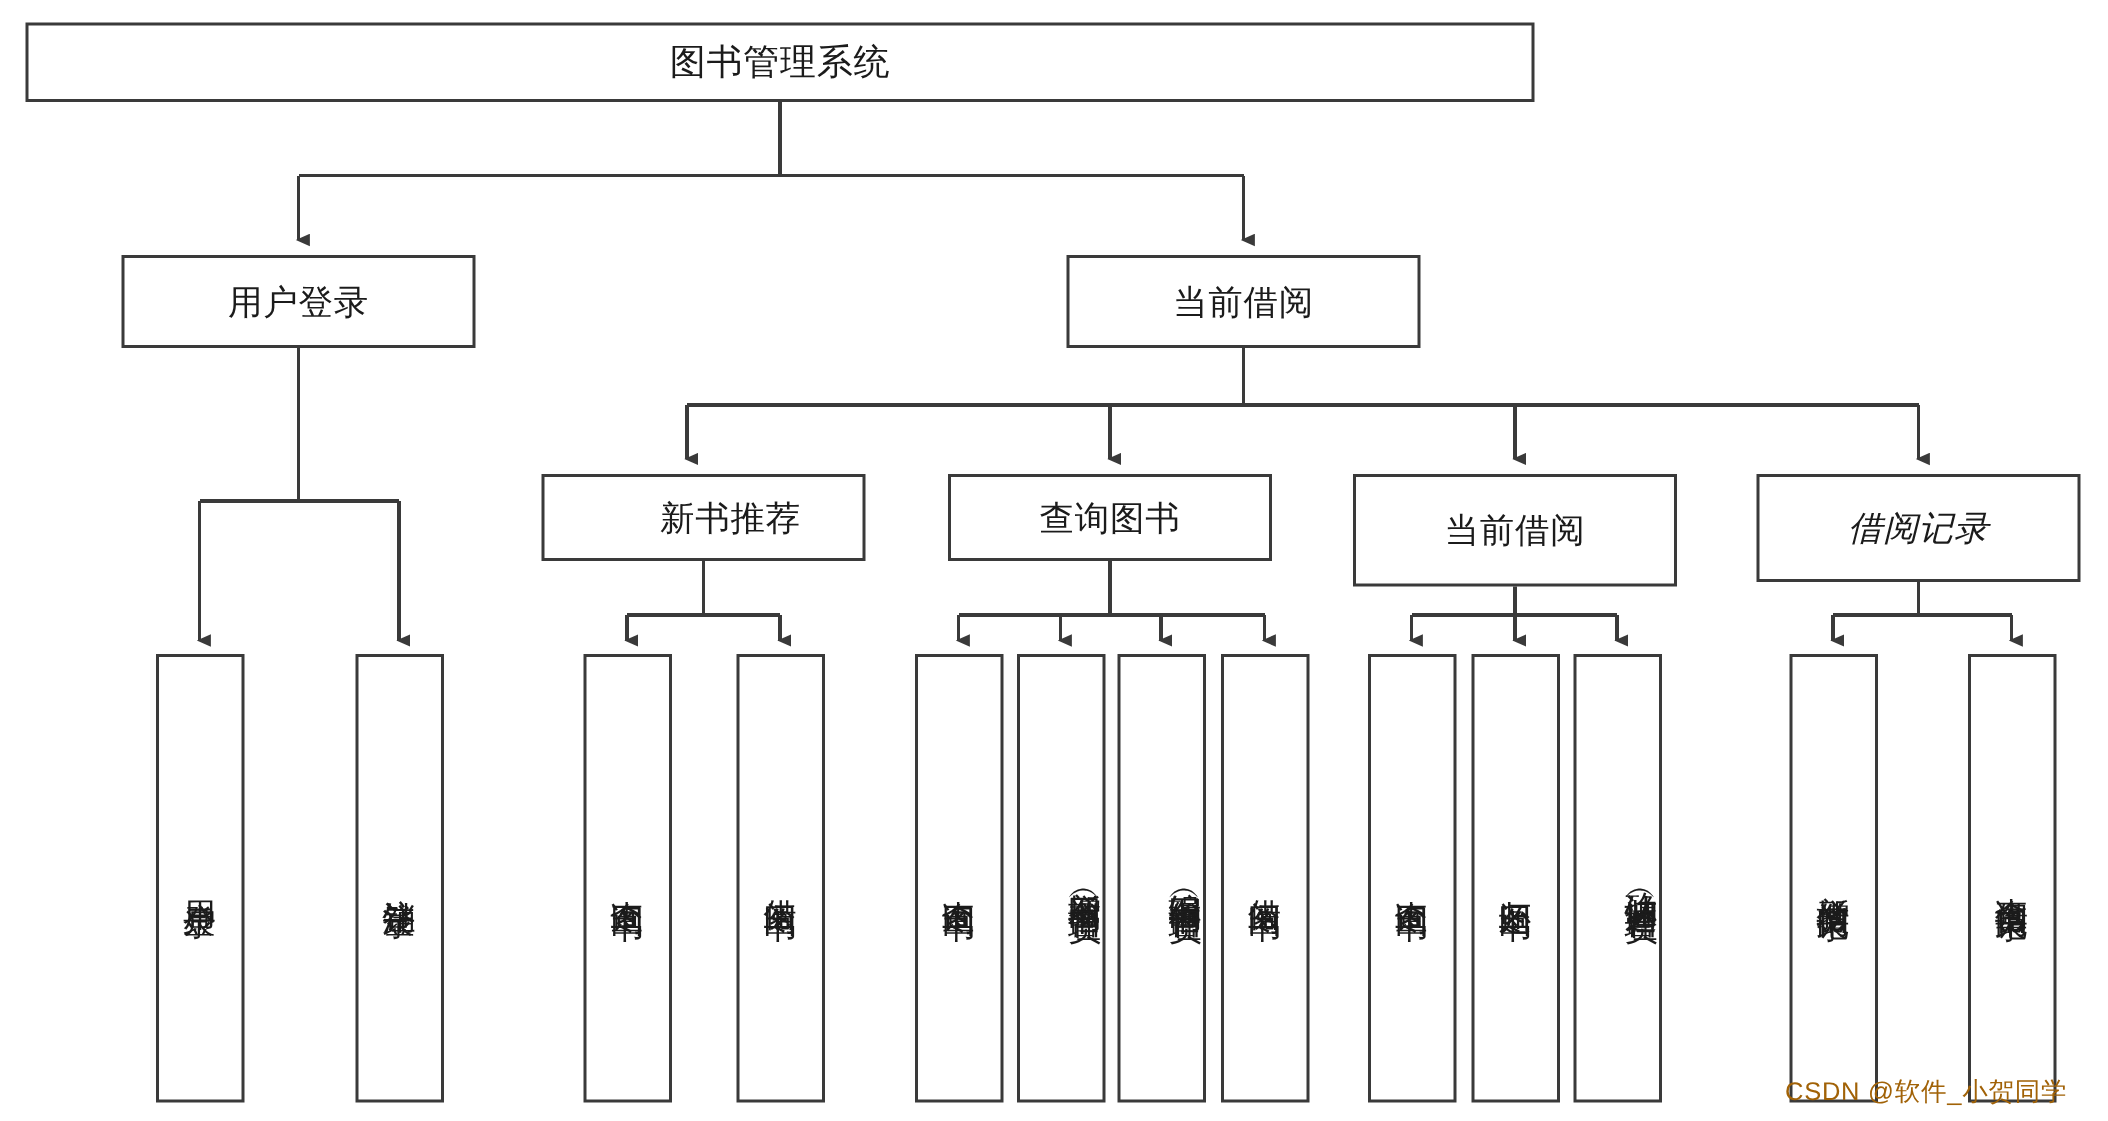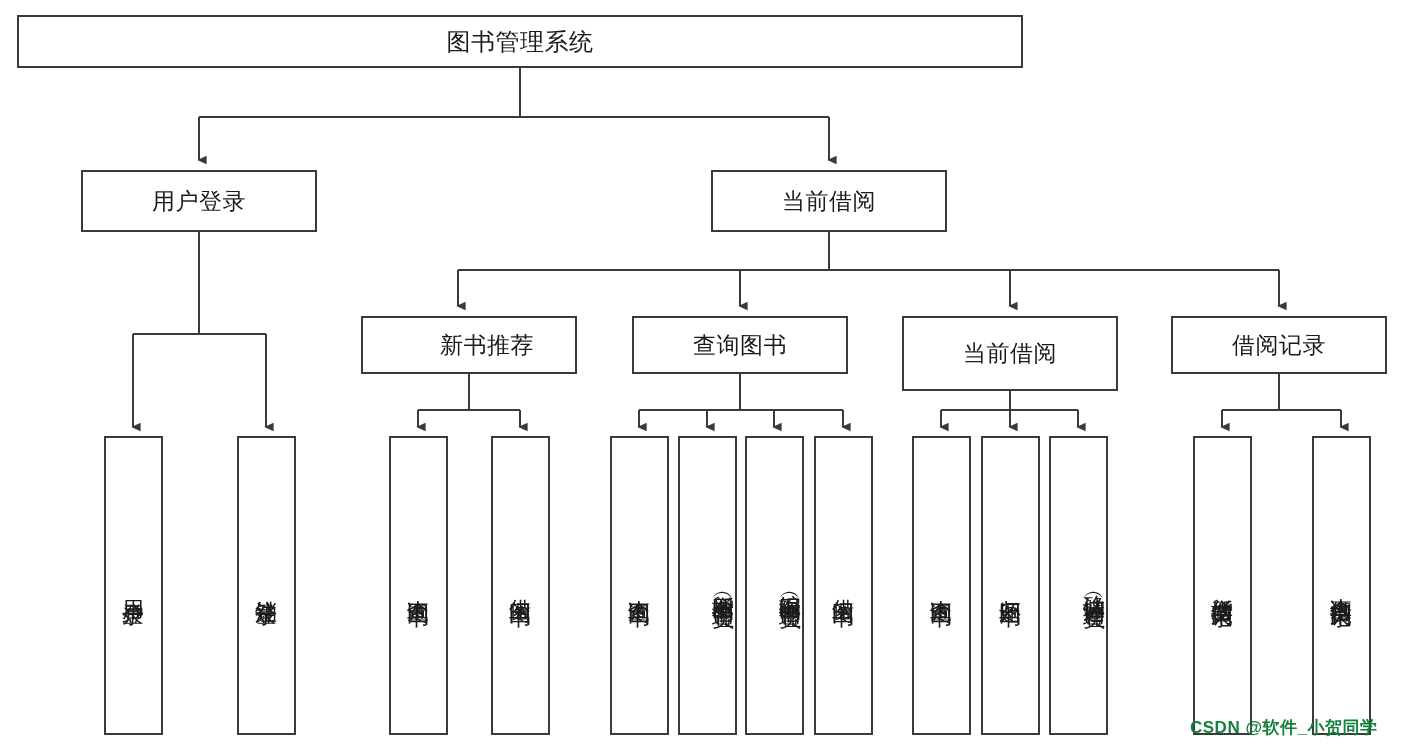--- a/index.html
+++ b/index.html
@@ -54,24 +54,23 @@
     padding: 6px 0;
     align-items: flex-start;
     justify-content: center;
   }
   .node-v.center-v {
     align-items: center;
   }
   .watermark {
     position: absolute;
     font-size: 17px;
-    color: #15803d;
+    color: #a16207;
     white-space: nowrap;
     letter-spacing: 0.5px;
-    font-weight: bold;
   }
 </style>
 </head>
 <body>
 
 <div id="diagram-root">
 
   <svg id="diagram-svg" viewBox="0 0 1405 747" xmlns="http://www.w3.org/2000/svg">
     <defs>
       <marker id="arrowhead" markerWidth="10" markerHeight="10" refX="4.2" refY="7.6" orient="auto" markerUnits="userSpaceOnUse">
@@ -125,21 +124,21 @@
   </svg>
 
   <div class="node node-h node-root" style="left:17px; top:15px; width:1006px; height:53px;">图书管理系统</div>
 
   <div class="node node-h" style="left:81px; top:170px; width:236px; height:62px;">用户登录</div>
   <div class="node node-h" style="left:711px; top:170px; width:236px; height:62px;">当前借阅</div>
 
   <div class="node node-h" style="left:361px; top:316px; width:216px; height:58px;padding-left:36px;">新书推荐</div>
   <div class="node node-h" style="left:632px; top:316px; width:216px; height:58px;">查询图书</div>
   <div class="node node-h" style="left:902px; top:316px; width:216px; height:75px;">当前借阅</div>
-  <div class="node node-h" style="left:1171px; top:316px; width:216px; height:58px;">借阅记录</div>
+  <div class="node node-h" style="left:1171px; top:316px; width:216px; height:72px;font-style:italic;">借阅记录</div>
 
   <div class="node node-v center-v" style="left:104px; top:436px; width:59px; height:299px;">用户登录</div>
   <div class="node node-v center-v" style="left:237px; top:436px; width:59px; height:299px;">注销登录</div>
 
   <div class="node node-v center-v" style="left:389px; top:436px; width:59px; height:299px;">查询图书</div>
   <div class="node node-v center-v" style="left:491px; top:436px; width:59px; height:299px;">借阅图书</div>
 
   <div class="node node-v center-v" style="left:610px; top:436px; width:59px; height:299px;">查询图书</div>
   <div class="node node-v" style="left:678px; top:436px; width:59px; height:299px;">新增图书（管理员）</div>
   <div class="node node-v" style="left:745px; top:436px; width:59px; height:299px;">编辑图书（管理员）</div>

